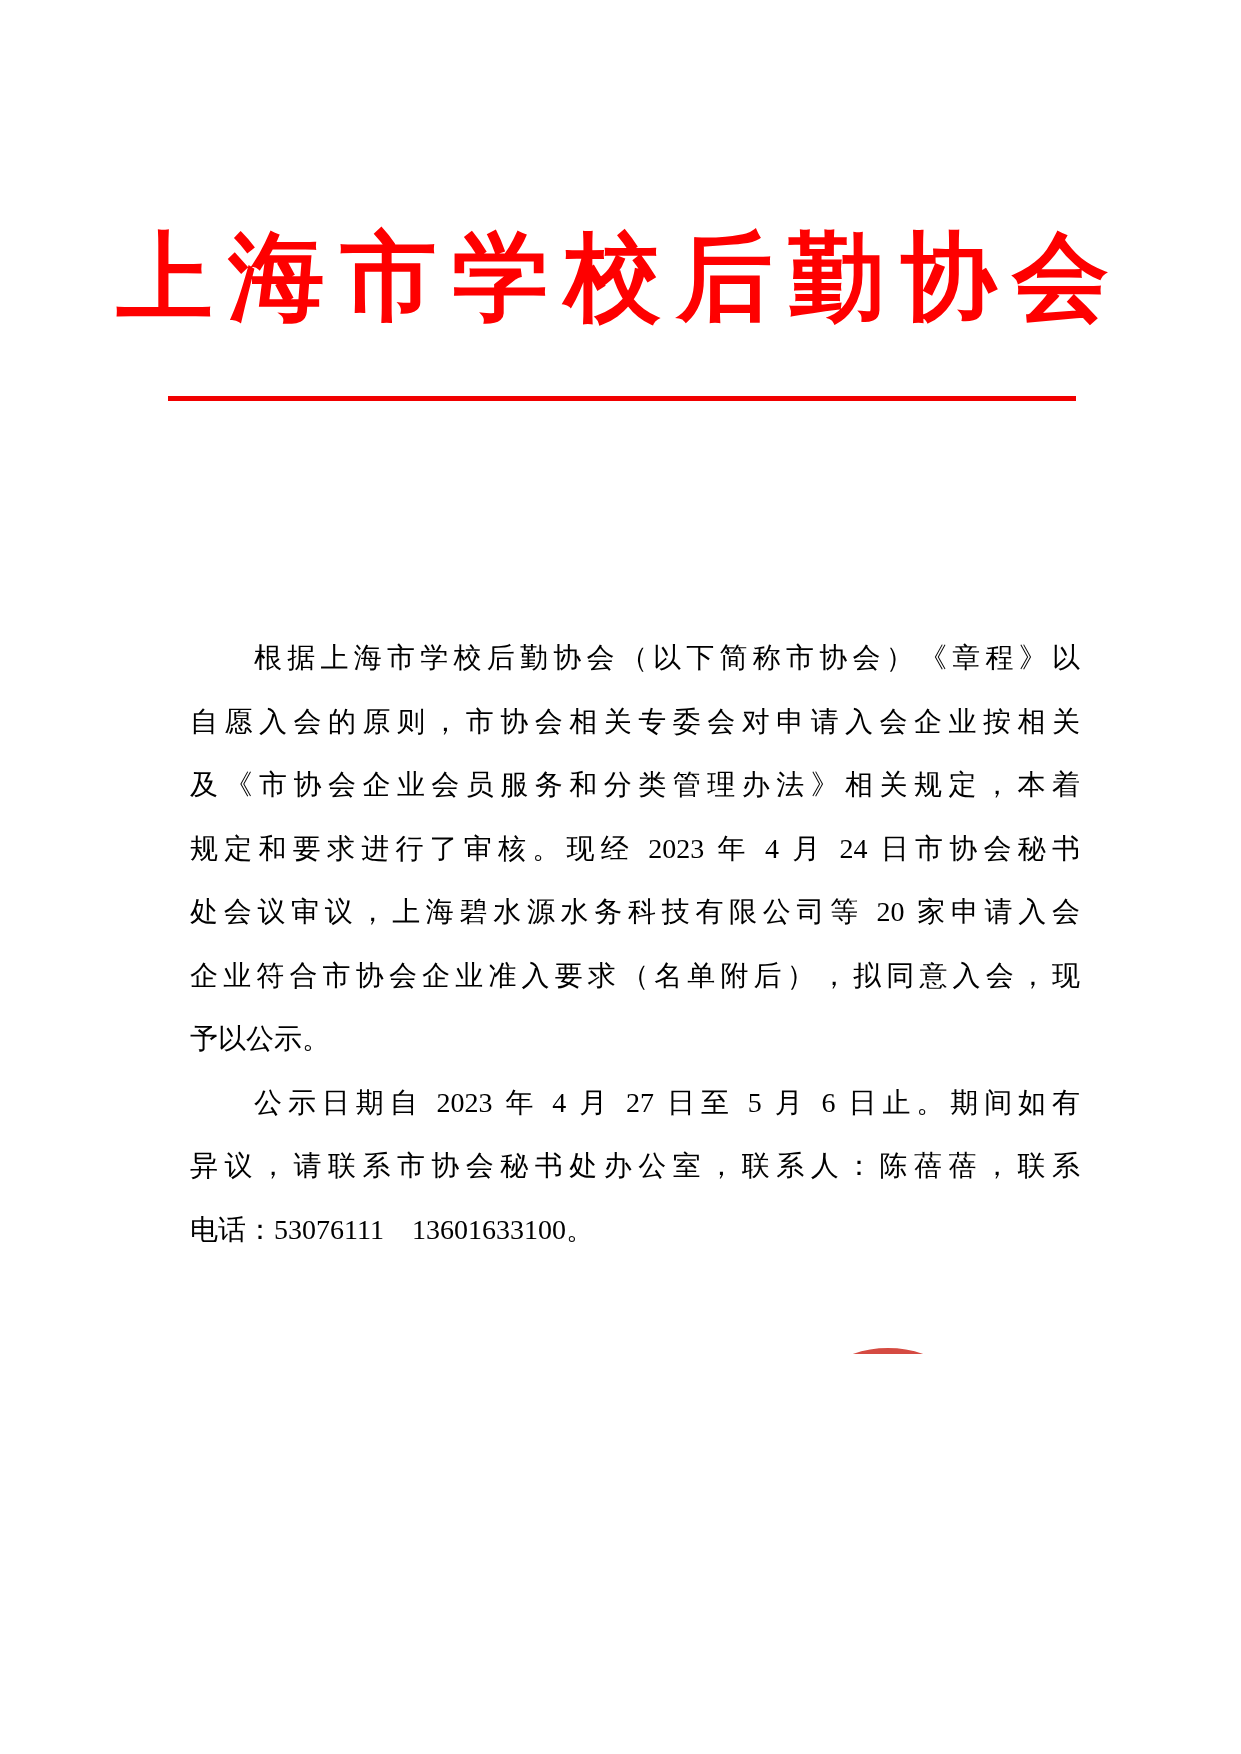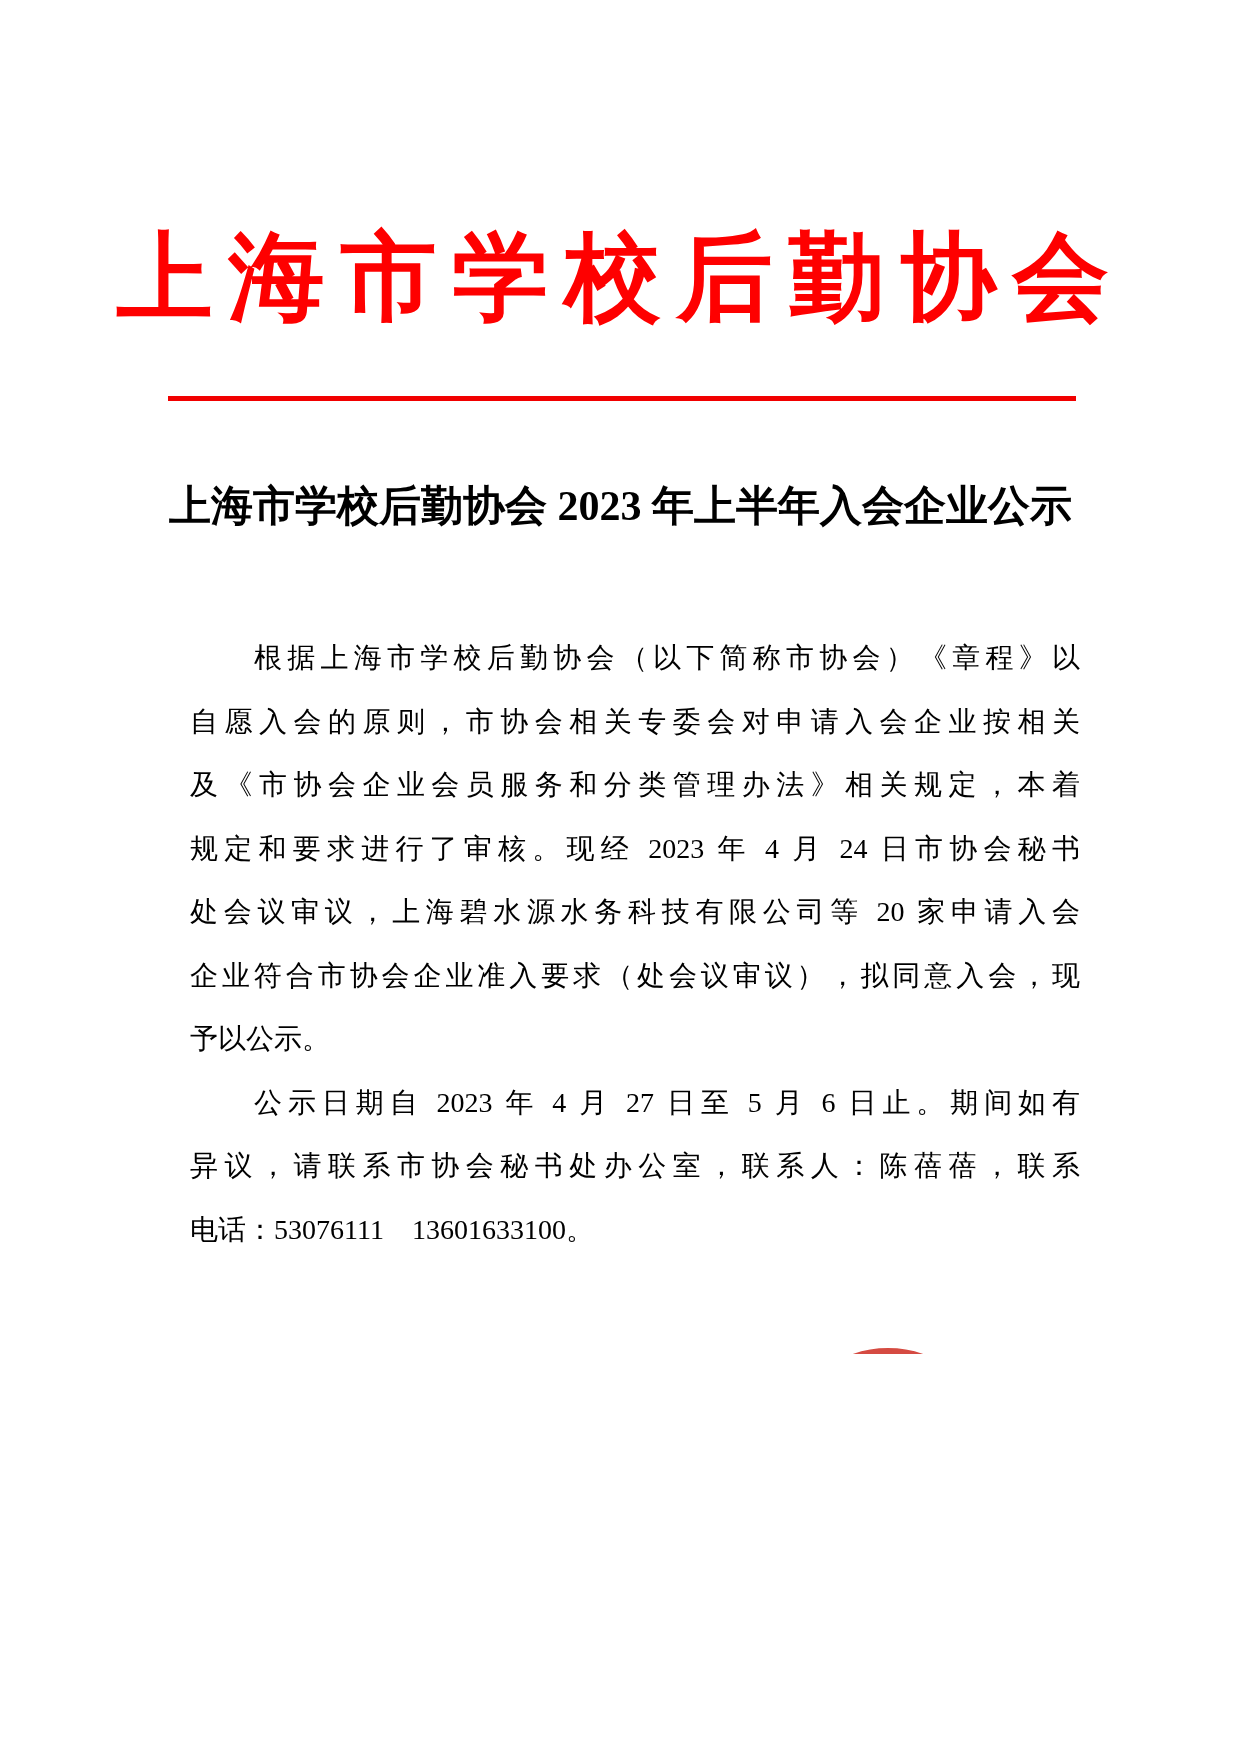--- a/index.html
+++ b/index.html
@@ -71,29 +71,28 @@
 </style>
 </head>
 <body>
 
 <div class="page">
 
   <div class="letterhead">上海市学校后勤协会</div>
 
   <div class="red-divider"></div>
 
-  <div class="doc-title">上海市学校后勤协会 2023 年上半年入会企业公示</div>
 
   <div class="doc-body">
     <div class="line indent">根据上海市学校后勤协会（以下简称市协会）《章程》以</div>
     <div class="line">自愿入会的原则，市协会相关专委会对申请入会企业按相关</div>
     <div class="line">及《市协会企业会员服务和分类管理办法》相关规定，本着</div>
     <div class="line">规定和要求进行了审核。现经 2023 年 4 月 24 日市协会秘书</div>
     <div class="line">处会议审议，上海碧水源水务科技有限公司等 20 家申请入会</div>
-    <div class="line">企业符合市协会企业准入要求（处会议审议），拟同意入会，现</div>
+    <div class="line">企业符合市协会企业准入要求（名单附后），拟同意入会，现</div>
     <div class="line end">予以公示。</div>
     <div class="line indent">公示日期自 2023 年 4 月 27 日至 5 月 6 日止。期间如有</div>
     <div class="line">异议，请联系市协会秘书处办公室，联系人：陈蓓蓓，联系</div>
     <div class="line end">电话：53076111　13601633100。</div>
   </div>
 
   <div class="sig sig-name">上海市学校后勤协会秘书处</div>
 
 
   <svg class="seal" viewBox="0 0 220 220" aria-hidden="true">

